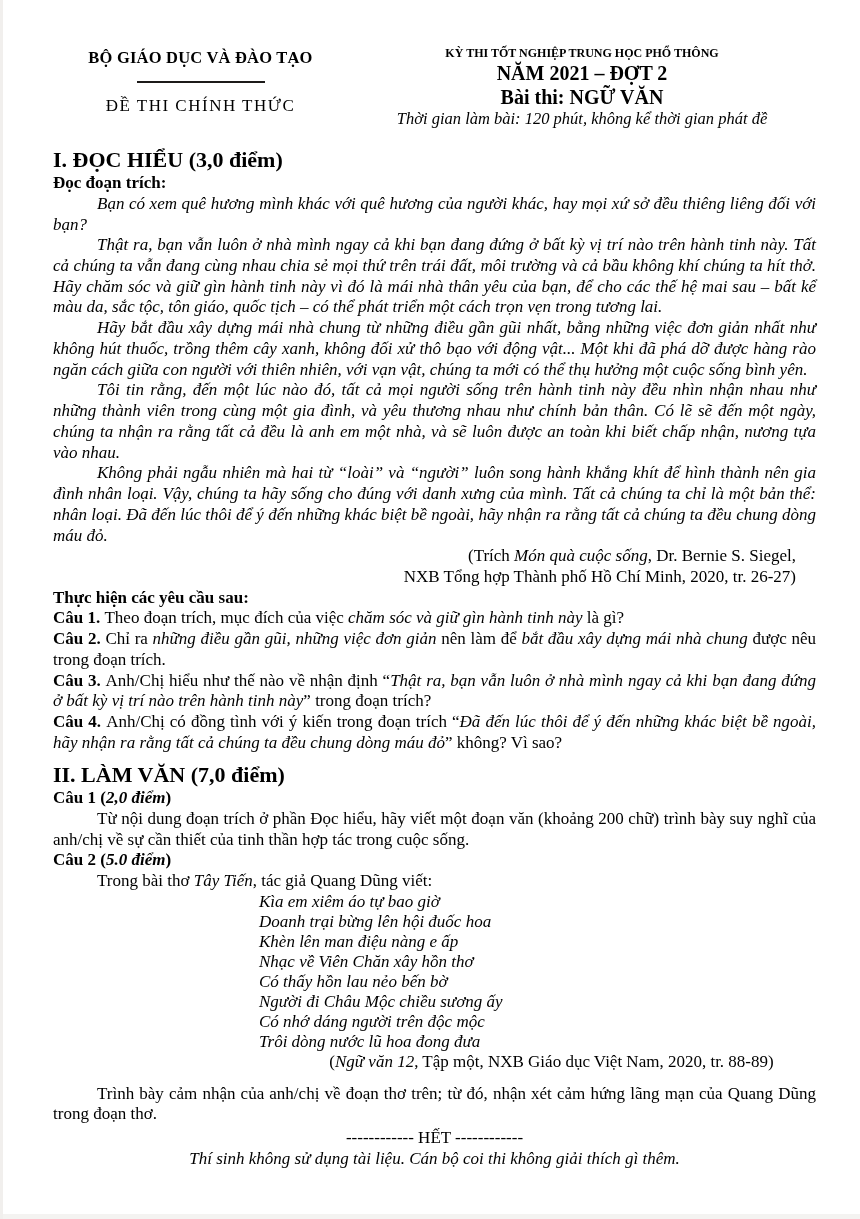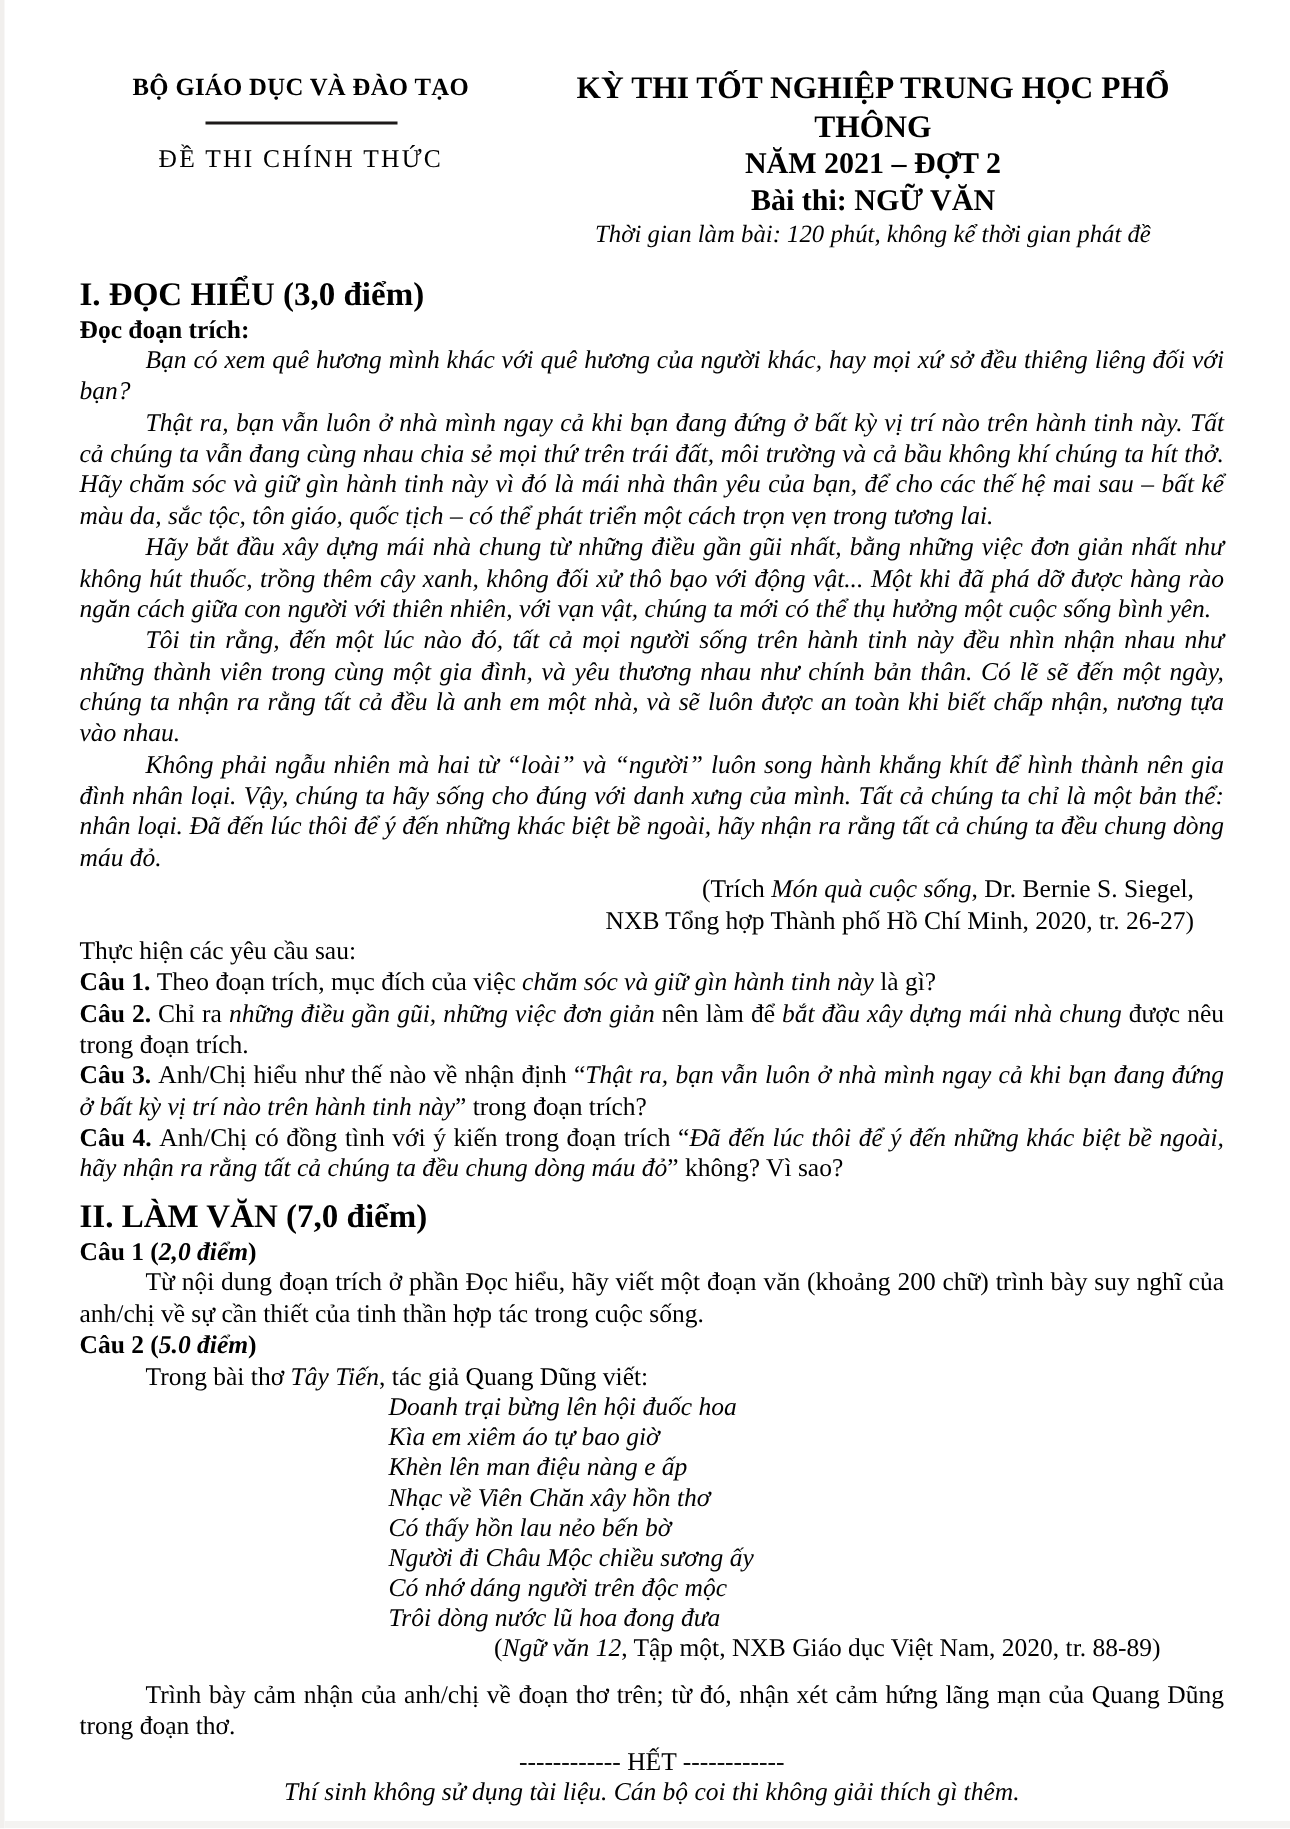--- a/index.html
+++ b/index.html
@@ -26,31 +26,31 @@
   .run-b{font-weight:700;}
   .run-bi{font-weight:700;font-style:italic;}
 
   
   .hdr{display:flex;align-items:flex-start;margin-bottom:16px;}
   .hdr-left{width:295px;text-align:center;padding-top:2px;}
   .hdr-right{flex:1;text-align:center;}
   .org{font-weight:700;font-size:16.5px;letter-spacing:.2px;}
   .rule{width:128px;border-top:2.5px solid #1c1a19;margin:13px auto 13px;}
   .doctype{font-size:17px;letter-spacing:1.5px;}
-  .hdr-right .t1{font-weight:700;font-size:21px;}
+  .hdr-right .t1{font-weight:700;font-size:12px;}
   .hdr-right .t2,.hdr-right .t3{font-weight:700;font-size:20px;}
   .hdr-right .t4{font-style:italic;font-size:16.5px;}
 
   
   h2{font-size:22px;font-weight:700;margin:0;line-height:1.25;}
   .sec-reading h2{margin-top:12px;}
   .lead{font-weight:700;}
   .excerpt{font-style:italic;text-indent:44px;text-align:justify;}
   .cite{text-align:right;padding-right:20px;}
-  .tasks{font-weight:400;}
+  .tasks{font-weight:700;}
   .q{text-align:justify;}
   .sec-writing h2{margin-top:7px;}
   .qtitle{font-weight:700;}
   .indent{text-indent:44px;text-align:justify;}
   .poem{margin-left:206px;font-style:italic;line-height:1.18;}
   .poem-line{white-space:nowrap;}
   .poem-source{font-style:normal;margin-left:28px;line-height:1.2;text-align:center;}
   .request{margin-top:11px;}
   .foot{margin-top:3px;text-align:center;}
   .foot .note{font-style:italic;}
@@ -97,22 +97,22 @@
   <section class="sec-writing">
     <h2>II. LÀM VĂN (7,0 điểm)</h2>
 
     <p class="qtitle"><span class="run-b">Câu 1 (</span><span class="run-bi">2,0 điểm</span><span class="run-b">)</span></p>
     <p class="indent">Từ nội dung đoạn trích ở phần Đọc hiểu, hãy viết một đoạn văn (khoảng 200 chữ) trình bày suy nghĩ của anh/chị về sự cần thiết của tinh thần hợp tác trong cuộc sống.</p>
 
     <p class="qtitle"><span class="run-b">Câu 2 (</span><span class="run-bi">5.0 điểm</span><span class="run-b">)</span></p>
     <p class="indent"><span class="run-r">Trong bài thơ </span><span class="run-i">Tây Tiến</span><span class="run-r">, tác giả Quang Dũng viết:</span></p>
 
     <div class="poem">
+      <div class="poem-line">Kìa em xiêm áo tự bao giờ</div>
       <div class="poem-line">Doanh trại bừng lên hội đuốc hoa</div>
-      <div class="poem-line">Kìa em xiêm áo tự bao giờ</div>
       <div class="poem-line">Khèn lên man điệu nàng e ấp</div>
       <div class="poem-line">Nhạc về Viên Chăn xây hồn thơ</div>
       <div class="poem-line">Có thấy hồn lau nẻo bến bờ</div>
       <div class="poem-line">Người đi Châu Mộc chiều sương ấy</div>
       <div class="poem-line">Có nhớ dáng người trên độc mộc</div>
       <div class="poem-line">Trôi dòng nước lũ hoa đong đưa</div>
       <div class="poem-source"><span class="run-r">(</span><span class="run-i">Ngữ văn 12</span><span class="run-r">, Tập một, NXB Giáo dục Việt Nam, 2020, tr. 88-89)</span></div>
     </div>
 
     <p class="indent request">Trình bày cảm nhận của anh/chị về đoạn thơ trên; từ đó, nhận xét cảm hứng lãng mạn của Quang Dũng trong đoạn thơ.</p>

